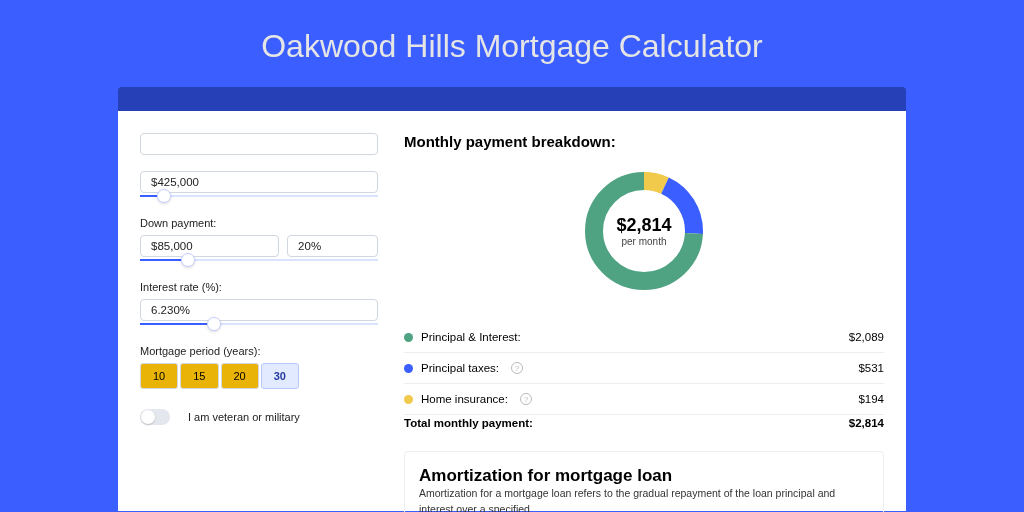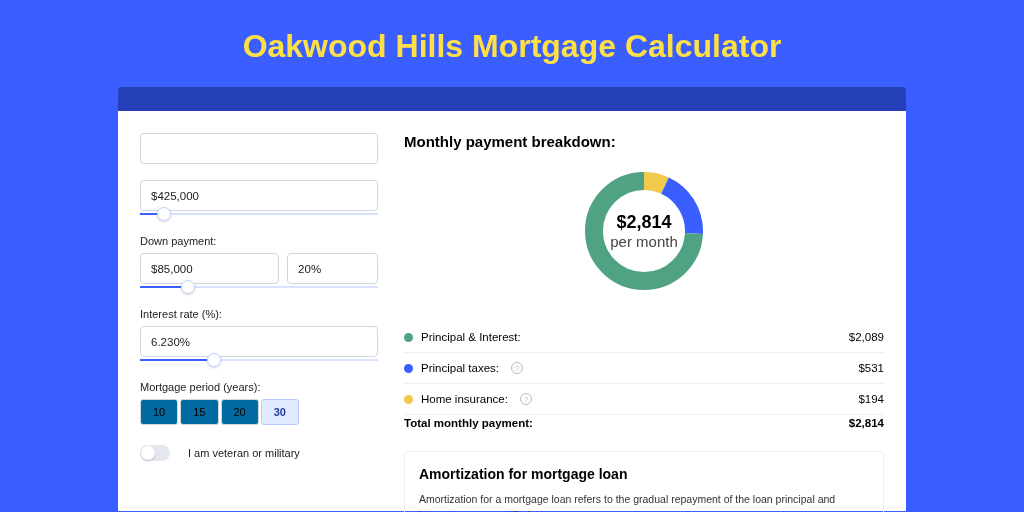--- a/index.html
+++ b/index.html
@@ -2,23 +2,23 @@
 <html><head>
 <meta charset="utf-8">
 <style>
   * { box-sizing: border-box; margin: 0; padding: 0; }
   html, body { width: 1024px; height: 512px; overflow: hidden; }
   body {
     font-family: -apple-system, BlinkMacSystemFont, "Segoe UI", Arial, sans-serif;
     background: #3a5eff;
   }
   .page-title {
-    color: #fde047;
+    color: #e5e5e5;
     font-size: 32px;
-    font-weight: 700;
+    font-weight: 400;
     text-align: center;
     padding: 28px 0 22px;
   }
   .darkbar {
     background: #2641b8;
     height: 24px;
     width: 788px;
     margin: 0 auto;
     border-top-left-radius: 4px;
     border-top-right-radius: 4px;
@@ -37,21 +37,21 @@
   .field-label {
     font-size: 11px;
     color: #222;
     margin-bottom: 6px;
     display: block;
   }
   .text-input {
     width: 100%;
     border: 1px solid #d0d7de;
     border-radius: 4px;
-    height: 31px;
+    height: 22px;
     padding: 0 10px;
     font-size: 11.5px;
     color: #222;
     background: #fff;
   }
   .text-input::placeholder { color: #999; }
   .slider-wrap { position: relative; height: 10px; margin-top: -2px; }
   .slider-track {
     position: absolute; left:0; right:0; top: 4px; height: 2px;
     background: #d9e2ff;
@@ -65,21 +65,21 @@
     box-shadow: 0 1px 3px rgba(0,0,0,0.15);
     transform: translateX(-50%);
   }
   .row { display: flex; gap: 8px; }
   .row .text-input:first-child { flex: 1.7; }
   .row .text-input:last-child  { flex: 1; }
   .mgroup { margin-bottom: 16px; }
   .period-btns { display: flex; gap: 2px; }
   .period-btn {
     border: 1px solid #d0d7de;
-    background: #0369a1;
+    background: #eab308;
     font-size: 11px;
     padding: 6px 12px;
     border-radius: 3px;
     cursor: pointer;
   }
   .period-btn.active {
     background: #e2eaff;
     border-color: #b7c9ff;
     color: #2338a0;
     font-weight: 600;
@@ -97,21 +97,21 @@
 
   .breakdown-title { font-size: 15px; font-weight:700; margin-bottom: 8px; }
   .donut-area { display:flex; justify-content:center; padding: 8px 0 26px; }
   .donut { position: relative; width:130px; height:130px; }
   .donut svg { transform: rotate(-90deg); }
   .donut-center {
     position:absolute; inset:0; display:flex; flex-direction:column;
     align-items:center; justify-content:center; text-align:center;
   }
   .donut-center .amount { font-size:18px; font-weight:700; }
-  .donut-center .per    { font-size:15px; color:#444; }
+  .donut-center .per    { font-size:10px; color:#444; }
 
   .legend { }
   .legend-row {
     display:flex; align-items:center; justify-content:space-between;
     padding: 9px 0; border-bottom:1px solid #eee;
     font-size: 11.5px;
   }
   .legend-row:last-of-type { border-bottom: none; }
   .legend-left { display:flex; align-items:center; gap:8px; }
   .dot { width:9px; height:9px; border-radius:50%; }
@@ -120,21 +120,21 @@
     display:inline-flex; align-items:center; justify-content:center;
     font-size:8px; color:#bbb; margin-left:4px;
   }
   .total-row {
     display:flex; justify-content:space-between; font-weight:700;
     font-size:11.5px; padding: 2px 0 16px; border-top:1px solid #eee;
   }
   .amort-card {
     border:1px solid #eee; border-radius:4px; padding:14px; margin-top:6px;
   }
-  .amort-title { font-size:14px; font-weight:700; margin-bottom:10px; }
+  .amort-title { font-size:17px; font-weight:700; }
   .amort-body  { font-size:10.5px; color:#333; line-height:1.5; }
 </style>
 </head>
 <body>
 
 <div class="page-title">Oakwood Hills Mortgage Calculator</div>
 <div class="darkbar"></div>
 
 <div class="card">
 

